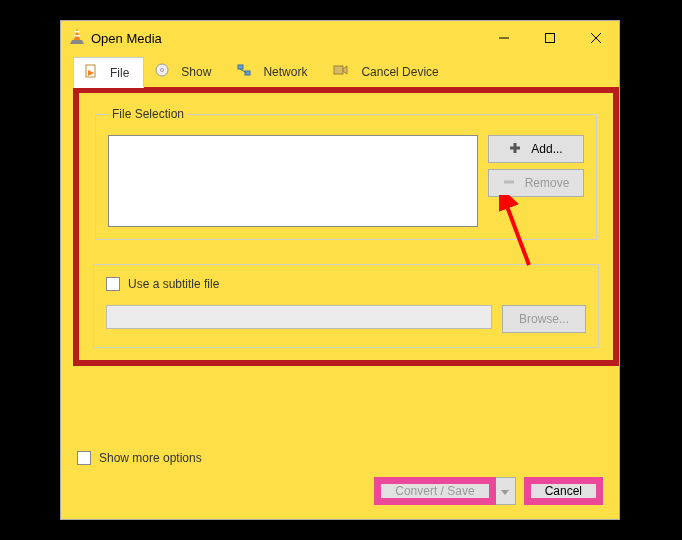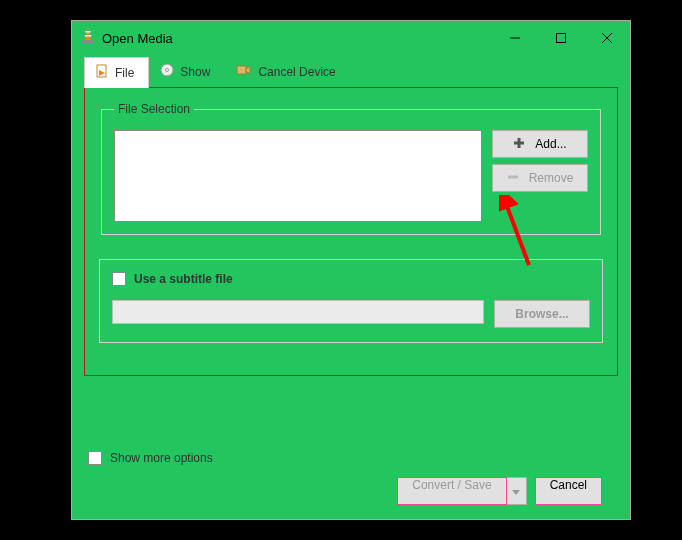--- a/index.html
+++ b/index.html
@@ -1,72 +1,72 @@
 <!DOCTYPE html>
 <html><head>
 <meta charset="utf-8">
 <style>
   * { box-sizing: border-box; font-family: "Segoe UI", Tahoma, sans-serif; }
   body { margin:0; background:#000; width:682px; height:540px; position:relative; }
   .window {
-    position:absolute; left:71px; top:20px; width:560px; height:500px;
-    background:#22c55e; border:1px solid #aaa;
+    position:absolute; left:60px; top:20px; width:560px; height:500px;
+    background:#fde047; border:1px solid #aaa;
     box-shadow:0 2px 20px rgba(0,0,0,0.4);
     display:flex; flex-direction:column;
   }
   .titlebar { height:34px; display:flex; align-items:center; padding-left:8px; }
   .titlebar .title { font-size:13px; color:#000; margin-left:6px; }
   .win-controls { margin-left:auto; display:flex; }
   .win-btn { width:46px; height:30px; display:flex; align-items:center; justify-content:center; color:#000; }
   .tabs { display:flex; padding:0 12px; align-items:flex-end; height:32px; }
   .tab {
-    display:flex; align-items:center; gap:6px; padding:6px 14px 6px 10px;
+    display:flex; align-items:center; gap:12px; padding:6px 14px 6px 10px;
     font-size:12px; color:#333; border:1px solid transparent;
     cursor:default;
   }
   .tab.active {
     background:#fff; border:1px solid #ccc; border-bottom:1px solid #fff;
     position:relative; top:1px;
   }
   .tabpane {
-    border:1px solid #b91c1c; margin:0 12px 0 12px; padding:14px 14px 32px 14px;
+    border:6px solid #b91c1c; margin:0 0 0 12px; padding:14px 14px 12px 14px;
     flex:0 0 auto;
   }
   fieldset.group {
     border:1px solid #d0d0d0; padding:14px 12px 12px 12px; position:relative;
   }
   fieldset.group legend {
     font-size:12px; color:#333; padding:0 4px;
   }
   .help { font-size:12px; color:#000; margin:2px 0 10px 0; }
   .row1 { display:flex; gap:10px; }
   .filelist {
     flex:1; height:92px; border:1px solid #888; background:#fff;
   }
   .btncol { display:flex; flex-direction:column; gap:6px; width:96px; }
   .wbtn {
     height:28px; border:1px solid #adadad; background:#e1e1e1;
     font-size:12px; color:#000; display:flex; align-items:center; justify-content:center;
     gap:10px;
   }
   .wbtn.disabled { color:#9a9a9a;text-align:center; }
-  .section2 { margin-top:24px; border:1px solid #d0d0d0; padding:12px 12px 14px 12px;font-weight:bold; }
+  .section2 { margin-top:24px; border:1px solid #d0d0d0; padding:12px 12px 14px 12px; }
   .chkrow { display:flex; align-items:center; gap:8px; font-size:12px; color:#333; }
   .chkbox { width:14px; height:14px; border:1px solid #888; background:#fff; }
   .subtitle-row { display:flex; gap:10px; margin-top:14px; }
   .sub-input {
     flex:1; height:24px; border:1px solid #bbb; background:#ebebeb;
   }
-  .footer { margin-top:auto; padding:12px 28px 14px 16px; display:flex; flex-direction:column; gap:12px; }
+  .footer { margin-top:auto; padding:12px 16px 14px 16px; display:flex; flex-direction:column; gap:12px; }
   .footer-row { display:flex; align-items:center; }
   .footer-row .spacer { flex:1; }
   .btnset { display:flex; gap:8px; align-items:center; }
   .mainbtn {
-    height:28px; padding:0 14px; border:1px solid #ec4899; background:#e1e1e1;
-    font-size:12px; display:flex; align-items:flex-start; justify-content:center;
+    height:28px; padding:0 14px; border:7px solid #ec4899; background:#e1e1e1;
+    font-size:12px; display:flex; align-items:flex-end; justify-content:center;
   }
   .mainbtn.disabled { color:#9a9a9a; }
   .dropdownpart {
     height:28px; width:20px; border:1px solid #adadad; border-left:none;
     background:#e1e1e1; display:flex; align-items:center; justify-content:center;
     color:#9a9a9a;
   }
   .arrow-annot {
     position:absolute; pointer-events:none;
   }
@@ -121,20 +121,30 @@
       <span>
         <svg width="14" height="14">
             <circle cx="7" cy="7" r="6" fill="#eee" stroke="#999"></circle>
             <circle cx="7" cy="7" r="1.5" fill="#fff" stroke="#999"></circle>
           </svg>
       </span>
       <span>Show</span>
     </div>
     <div class="tab">
       <span>
+        <svg width="14" height="14">
+            <rect x="1" y="2" width="5" height="4" fill="#6aa0d8" stroke="#3a6fa0"></rect>
+            <rect x="8" y="8" width="5" height="4" fill="#6aa0d8" stroke="#3a6fa0"></rect>
+            <line x1="3" y1="6" x2="10" y2="10" stroke="#3a6fa0"></line>
+          </svg>
+      </span>
+      <span>Network</span>
+    </div>
+    <div class="tab">
+      <span>
         <svg width="16" height="14">
             <rect x="1" y="3" width="9" height="8" fill="#d8b96a" stroke="#a08030"></rect>
             <polygon points="10,6 14,3 14,11 10,8" fill="#d8b96a" stroke="#a08030"></polygon>
           </svg>
       </span>
       <span>Cancel Device</span>
     </div>
   </div>
 
   <div class="tabpane">
@@ -165,21 +175,21 @@
       </div>
     </fieldset>
 
     <div class="section2">
       <div class="chkrow">
         <span class="chkbox"></span>
         <span>Use a subtitle file</span>
       </div>
       <div class="subtitle-row">
         <div class="sub-input"></div>
-        <div class="wbtn disabled" style="width:96px">
+        <div class="wbtn disabled" style="width:84px">
           <span>Browse...</span>
         </div>
       </div>
     </div>
 
   </div>
 
   <div class="footer">
     <div class="footer-row">
       <div class="chkrow">

